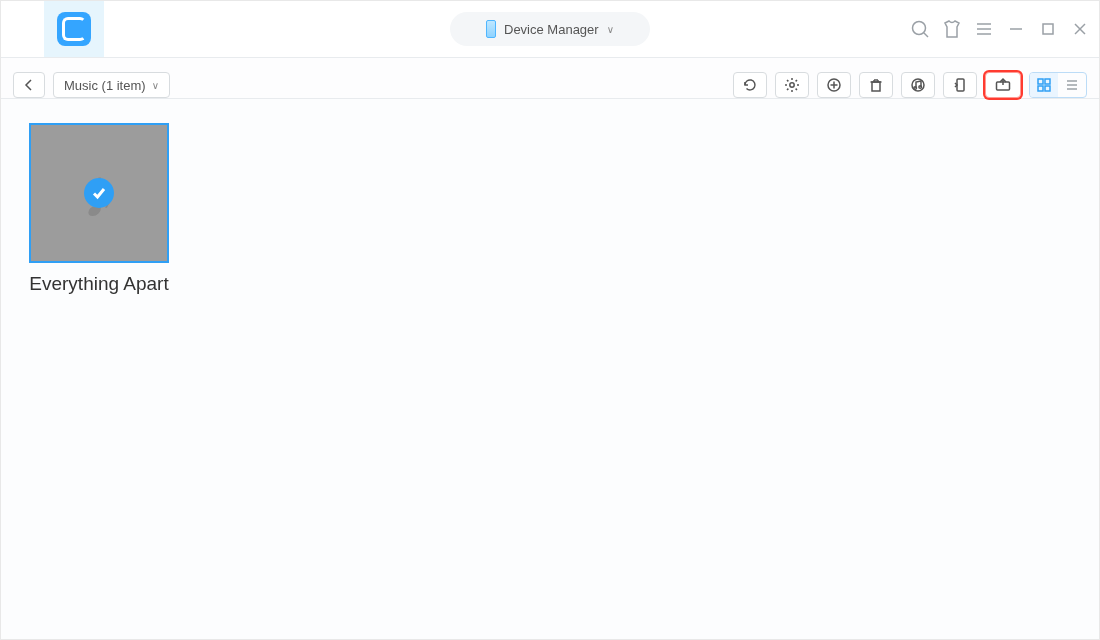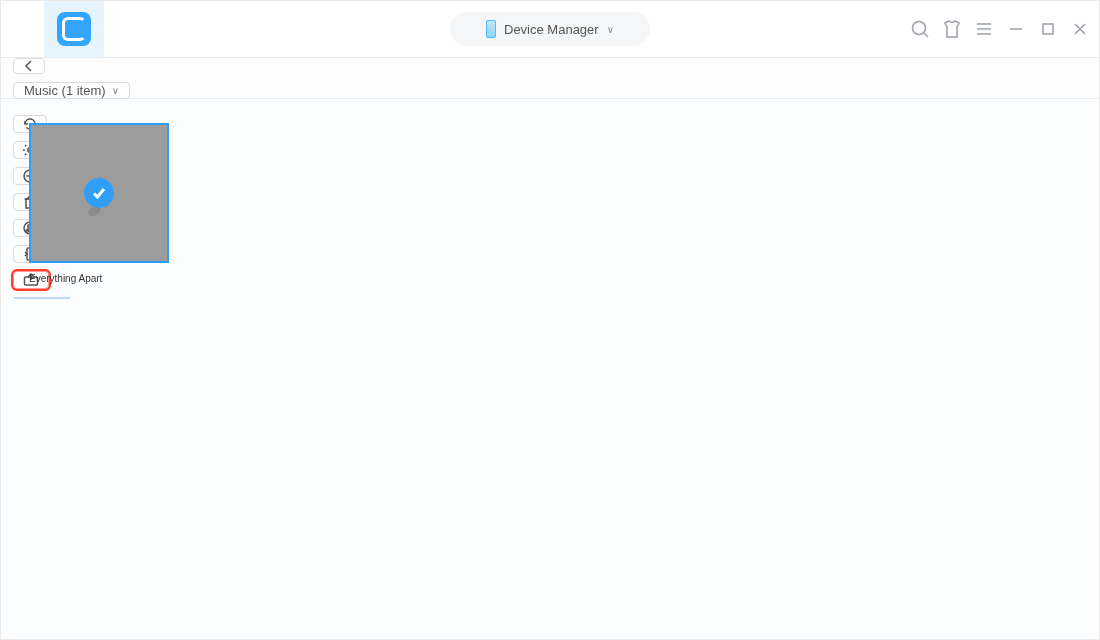--- a/index.html
+++ b/index.html
@@ -33,21 +33,21 @@
     color:#555; cursor:pointer;
   }
   .phone-ico{width:10px;height:18px;border:1.5px solid #4fb6ff;border-radius:2px;display:inline-block;background:linear-gradient(#bfe7ff,#8fd3ff);}
   .chev{font-size:10px;color:#888;}
   .topright{position:absolute; right:8px; top:0; height:56px; display:flex; align-items:center; gap:10px;}
   .tic{width:22px;height:22px; display:flex;align-items:center;justify-content:center; color:#9aa0a6; cursor:pointer;}
   .tic svg{stroke:#9aa0a6; fill:none; stroke-width:1.5;}
   
   .toolbar {
     height:42px; border-top:1px solid #e8ebee; border-bottom:1px solid #e8ebee;
-    background:#fdfdfe; display:flex; align-items:flex-start; padding:0 12px; gap:8px;flex-direction:column;
+    background:#fdfdfe; display:flex; align-items:flex-end; padding:0 12px; gap:8px;
   }
   .btn {
     height:26px; min-width:32px; padding:0 8px; border:1px solid #d8dcdf;
     border-radius:4px; background:#fff; display:flex; align-items:center; justify-content:center;
     color:#555; cursor:pointer;
   }
   .btn svg{stroke:#555;fill:none;stroke-width:1.5;}
   .dropdown { gap:6px; padding:0 10px; }
   .flex-spacer{flex:1;}
   .btn.highlight { box-shadow:0 0 0 2px #ff3b30; border-color:#ff9a94; }
@@ -64,21 +64,21 @@
     border:2px solid #2f9ff5; position:relative;
     display:flex; align-items:center; justify-content:center;
   }
   .note-ghost { font-size:70px; color:#8a8a8a; position:absolute;}
   .check {
     width:30px;height:30px;border-radius:50%;background:#2f9ff5;
     display:flex;align-items:center;justify-content:center;
     position:absolute; z-index:2;
   }
   .check svg{stroke:#fff;stroke-width:3;fill:none;}
-  .tile-label{ text-align:left; margin-top:10px; font-size:10px; color:#333;}
+  .tile-label{ text-align:center; margin-top:10px; font-size:19px; color:#333;}
 </style>
 </head>
 <body>
 
 <div class="titlebar">
   <div class="logo-slab">
     <div class="logo"></div>
   </div>
 
   <div class="top-center">

